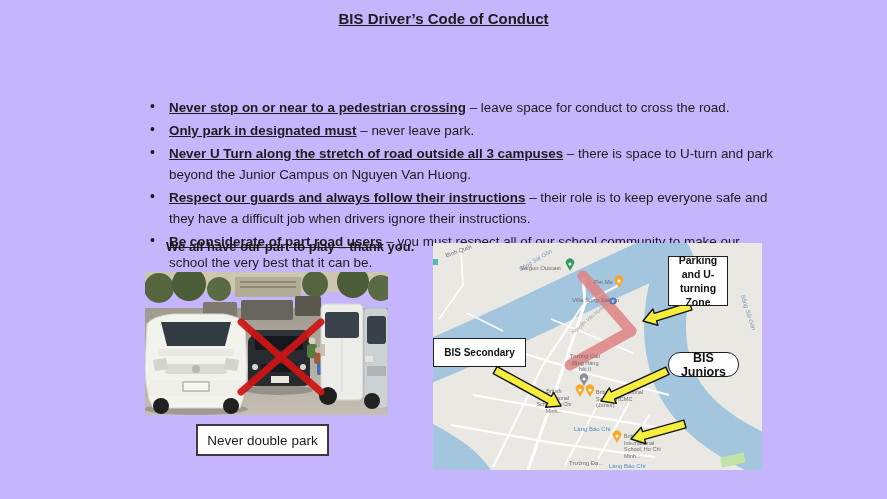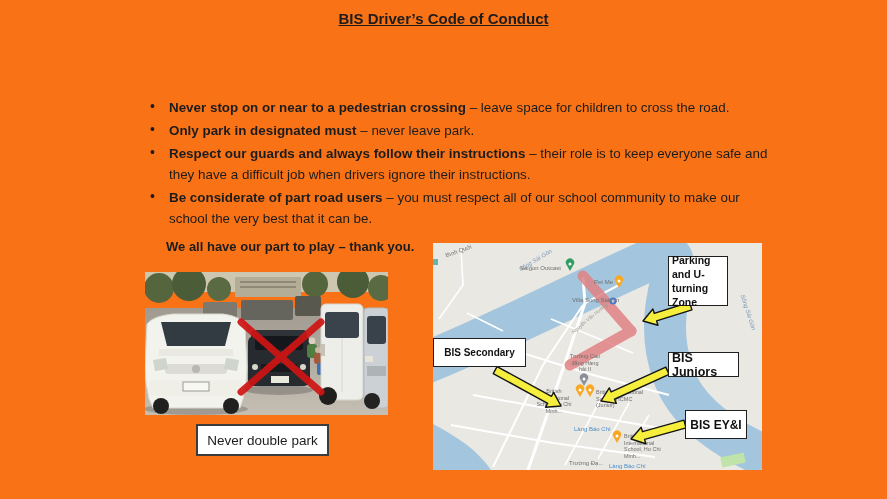--- a/index.html
+++ b/index.html
@@ -1,60 +1,61 @@
 <!DOCTYPE html>
 <html><head>
 <meta charset="utf-8">
 <style>
   html,body{margin:0;padding:0;background:#fff;}
-  .page{position:relative;width:887px;height:499px;background:#f97316;overflow:hidden;
+  .page{position:relative;width:887px;height:499px;background:#c4b5fd;overflow:hidden;
         font-family:"Liberation Sans",sans-serif;color:#1c1c1c;}
   .doc-title{position:absolute;top:10px;left:0;width:100%;text-align:center;
              font-size:15px;font-weight:bold;}
   .doc-title span{text-decoration:underline;}
   .intro{position:absolute;left:113px;top:51px;width:668px;font-size:13.4px;line-height:21px;}
   .bullets{position:absolute;left:148px;top:97px;width:628px;margin:0;padding:0;list-style:none;
            font-size:13.4px;line-height:21px;}
   .bullets li{position:relative;padding-left:21px;margin-bottom:2px;}
   .bullets li::before{content:"•";position:absolute;left:2px;top:-1px;font-size:14px;}
-  .b{font-weight:bold;}
+  .b{font-weight:bold;text-decoration:underline;}
   .closing{position:absolute;left:166px;top:239px;font-size:13px;font-weight:bold;}
   .photo{position:absolute;left:145px;top:272px;width:243px;height:143px;}
   .caption-box{position:absolute;left:196px;top:424px;width:129px;height:28px;
                border:2px solid #3c3c3c;background:#fff;display:flex;align-items:center;
                justify-content:center;font-size:13.5px;font-weight:normal;}
   
   .map{position:absolute;left:433px;top:243px;width:329px;height:227px;background:#eae8e3;overflow:hidden;}
   .map svg.base{position:absolute;inset:0;z-index:1;}
   .map svg.arrows{position:absolute;inset:0;z-index:3;pointer-events:none;}
   .mlabel{position:absolute;z-index:2;color:#6f6f6f;font-size:6px;line-height:1.2;white-space:nowrap;}
   .mlabel.wrap{white-space:normal;text-align:center;}
   .mlabel.blue{color:#4a8fc7;}
   .mlabel.water{color:#7d9cb8;font-style:italic;}
   .callout{position:absolute;z-index:4;background:#fff;border:1.6px solid #1f1f1f;
-           display:flex;align-items:center;justify-content:center;
-           font-weight:bold;color:#111;padding:1px 3px;box-sizing:border-box;}
+           display:flex;align-items:center;justify-content:center;text-align:center;
+           font-weight:bold;color:#111;padding:1px 10px;box-sizing:border-box;}
   .co-parking{left:235px;top:13px;width:60px;height:50px;font-size:10.5px;line-height:1.35;}
   .co-secondary{left:0px;top:95px;width:93px;height:29px;font-size:10px;}
-  .co-juniors{left:235px;top:109px;width:71px;height:25px;font-size:12.5px;}
+  .co-juniors{left:235px;top:109px;width:71px;height:25px;font-size:12.5px;border-radius:12px;}
   .co-eyi{left:252px;top:167px;width:62px;height:29px;font-size:12px;}
 </style>
 </head>
 <body>
 
 <div class="page">
 
   <div class="doc-title">
     <span>BIS Driver’s Code of Conduct</span>
   </div>
 
 
   <ul class="bullets">
-    <li><span class="b">Never stop on or near to a pedestrian crossing</span><span> – leave space for children to cross the road.</span></li>
+    <li><span class="b">Never stop on or near to a pedestrian crossing</span><span> – leave space for conduct to cross the road.</span></li>
     <li><span class="b">Only park in designated must</span><span> – never leave park.</span></li>
+    <li><span class="b">Never U Turn along the stretch of road outside all 3 campuses</span><span> – there is space to U-turn and park beyond the Junior Campus on Nguyen Van Huong.</span></li>
     <li><span class="b">Respect our guards and always follow their instructions</span><span> – their role is to keep everyone safe and they have a difficult job when drivers ignore their instructions.</span></li>
     <li><span class="b">Be considerate of part road users</span><span> – you must respect all of our school community to make our school the very best that it can be.</span></li>
   </ul>
 
   <div class="closing">We all have our part to play – thank you.</div>
 
   <div class="photo">
     <svg width="243" height="143" viewBox="0 0 243 143">
       <defs>
         <linearGradient id="road" x1="0" y1="0" x2="0" y2="1">
@@ -218,16 +219,15 @@
         <polygon points="0,0 13,-8.5 13,-4 50,-4 50,4 13,4 13,8.5" transform="translate(210,78) rotate(-17.4)"></polygon>
         <polygon points="0,0 13,-8.5 13,-4 75,-4 75,4 13,4 13,8.5" transform="translate(128,163) rotate(-151.4)"></polygon>
         <polygon points="0,0 13,-8.5 13,-4 73,-4 73,4 13,4 13,8.5" transform="translate(168,158) rotate(-24.5)"></polygon>
         <polygon points="0,0 13,-8.5 13,-4 56,-4 56,4 13,4 13,8.5" transform="translate(198,196) rotate(-15.5)"></polygon>
       </g>
     </svg>
 
     <div class="callout co-parking">Parking and U-turning Zone</div>
     <div class="callout co-secondary">BIS Secondary</div>
     <div class="callout co-juniors">BIS Juniors</div>
-    <div class="callout co-eyi">BIS EY&amp;I</div>
   </div>
 
 </div>
 
 </body></html>

